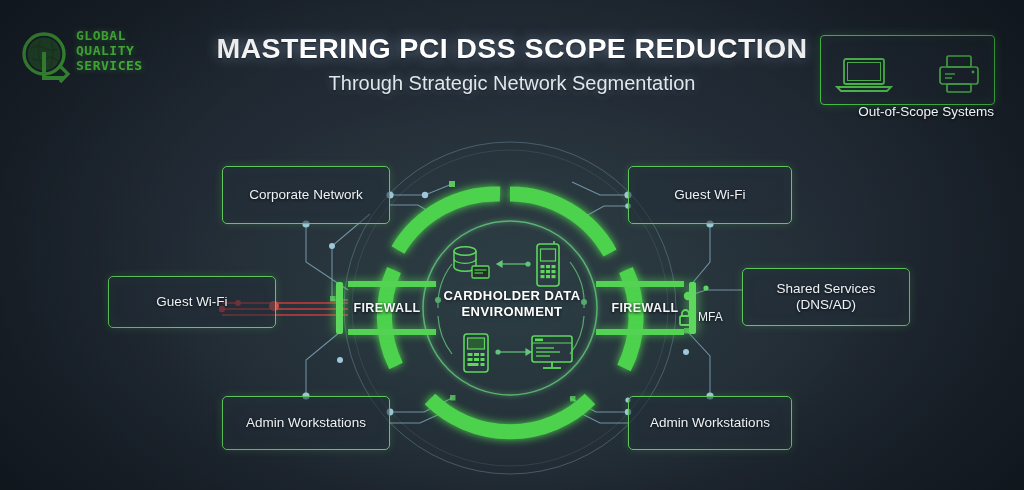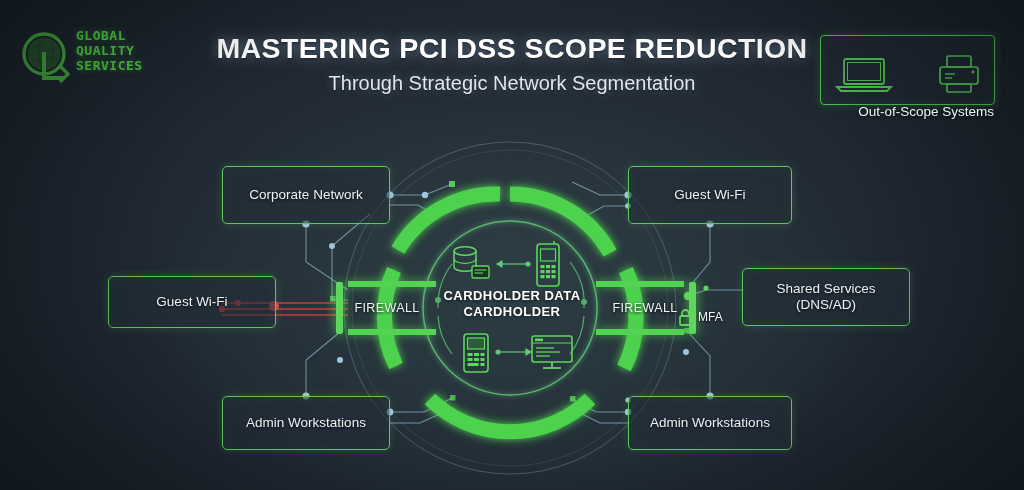--- a/index.html
+++ b/index.html
@@ -77,21 +77,21 @@
   .nb-guestR { left:628px; top:166px; width:164px; height:58px; }
   .nb-shared { left:742px; top:268px; width:168px; height:58px; }
   .nb-adminR { left:628px; top:396px; width:164px; height:54px; }
 
   
   .fw{
     position:absolute; width:78px; height:46px;
     display:flex; align-items:center; justify-content:center;
   }
   .fw .fwlabel{
-    font-size:12.5px; font-weight:normal; color:#f2f6f9; letter-spacing:.4px;
+    font-size:12.5px; font-weight:bold; color:#f2f6f9; letter-spacing:.4px;
     text-shadow:0 1px 3px rgba(0,0,0,.9); z-index:4;
   }
   .fw .bar{
     position:absolute; left:-12px; width:7px; height:52px; top:-3px;
     background:#5dd85d; border-radius:2px;
     box-shadow:0 0 12px rgba(93,216,93,.85);
   }
   .fw .plate{
     position:absolute; left:0; right:-10px; height:6px; background:#53d253;
     box-shadow:0 0 10px rgba(83,210,83,.7);
@@ -328,21 +328,21 @@
       <svg viewBox="0 0 15 18" width="15" height="18">
         <path d="M4 8 V5.5 a3.5 3.5 0 0 1 7 0 V8" fill="none" stroke="#5dd85d" stroke-width="1.8"></path>
         <rect x="2" y="8" width="11" height="9" rx="1.6" fill="none" stroke="#5dd85d" stroke-width="1.8"></rect>
       </svg>
     </span>
     <span class="t">MFA</span>
   </div>
 
   <div class="cde-text">
     <div>CARDHOLDER DATA</div>
-    <div>CARDHOLDER</div>
+    <div>ENVIRONMENT</div>
   </div>
 
   <div class="cde-icon ic-db">
     <svg viewBox="0 0 44 40" width="44" height="40">
       <ellipse cx="15" cy="7" rx="11" ry="4.3" fill="none" stroke="#5dd85d" stroke-width="1.5"></ellipse>
       <path d="M4 7 V23 a11 4.3 0 0 0 22 0 V7" fill="none" stroke="#5dd85d" stroke-width="1.5"></path>
       <path d="M4 15 a11 4.3 0 0 0 22 0" fill="none" stroke="#5dd85d" stroke-width="1.2"></path>
       <rect x="22" y="22" width="17" height="12" rx="1.6" fill="#223029" stroke="#5dd85d" stroke-width="1.4"></rect>
       <line x1="24.5" y1="26" x2="36.5" y2="26" stroke="#5dd85d" stroke-width="1.1"></line>
       <line x1="24.5" y1="29" x2="33" y2="29" stroke="#5dd85d" stroke-width="1.1"></line>

